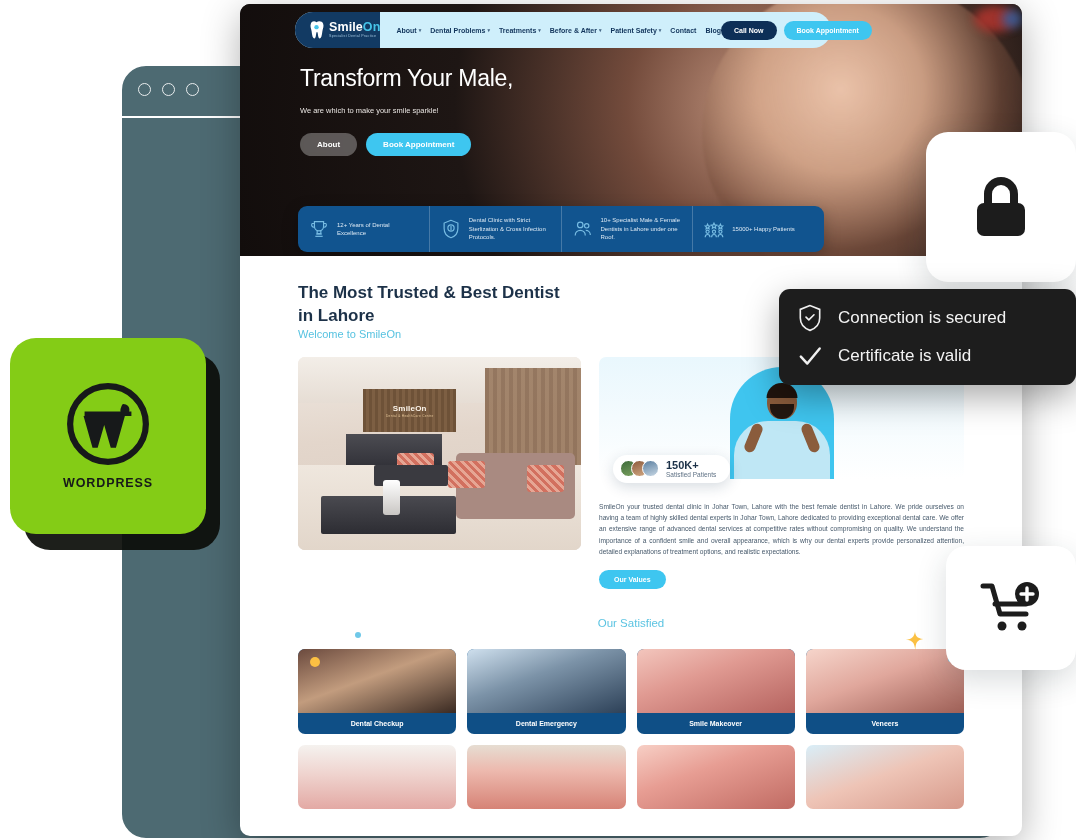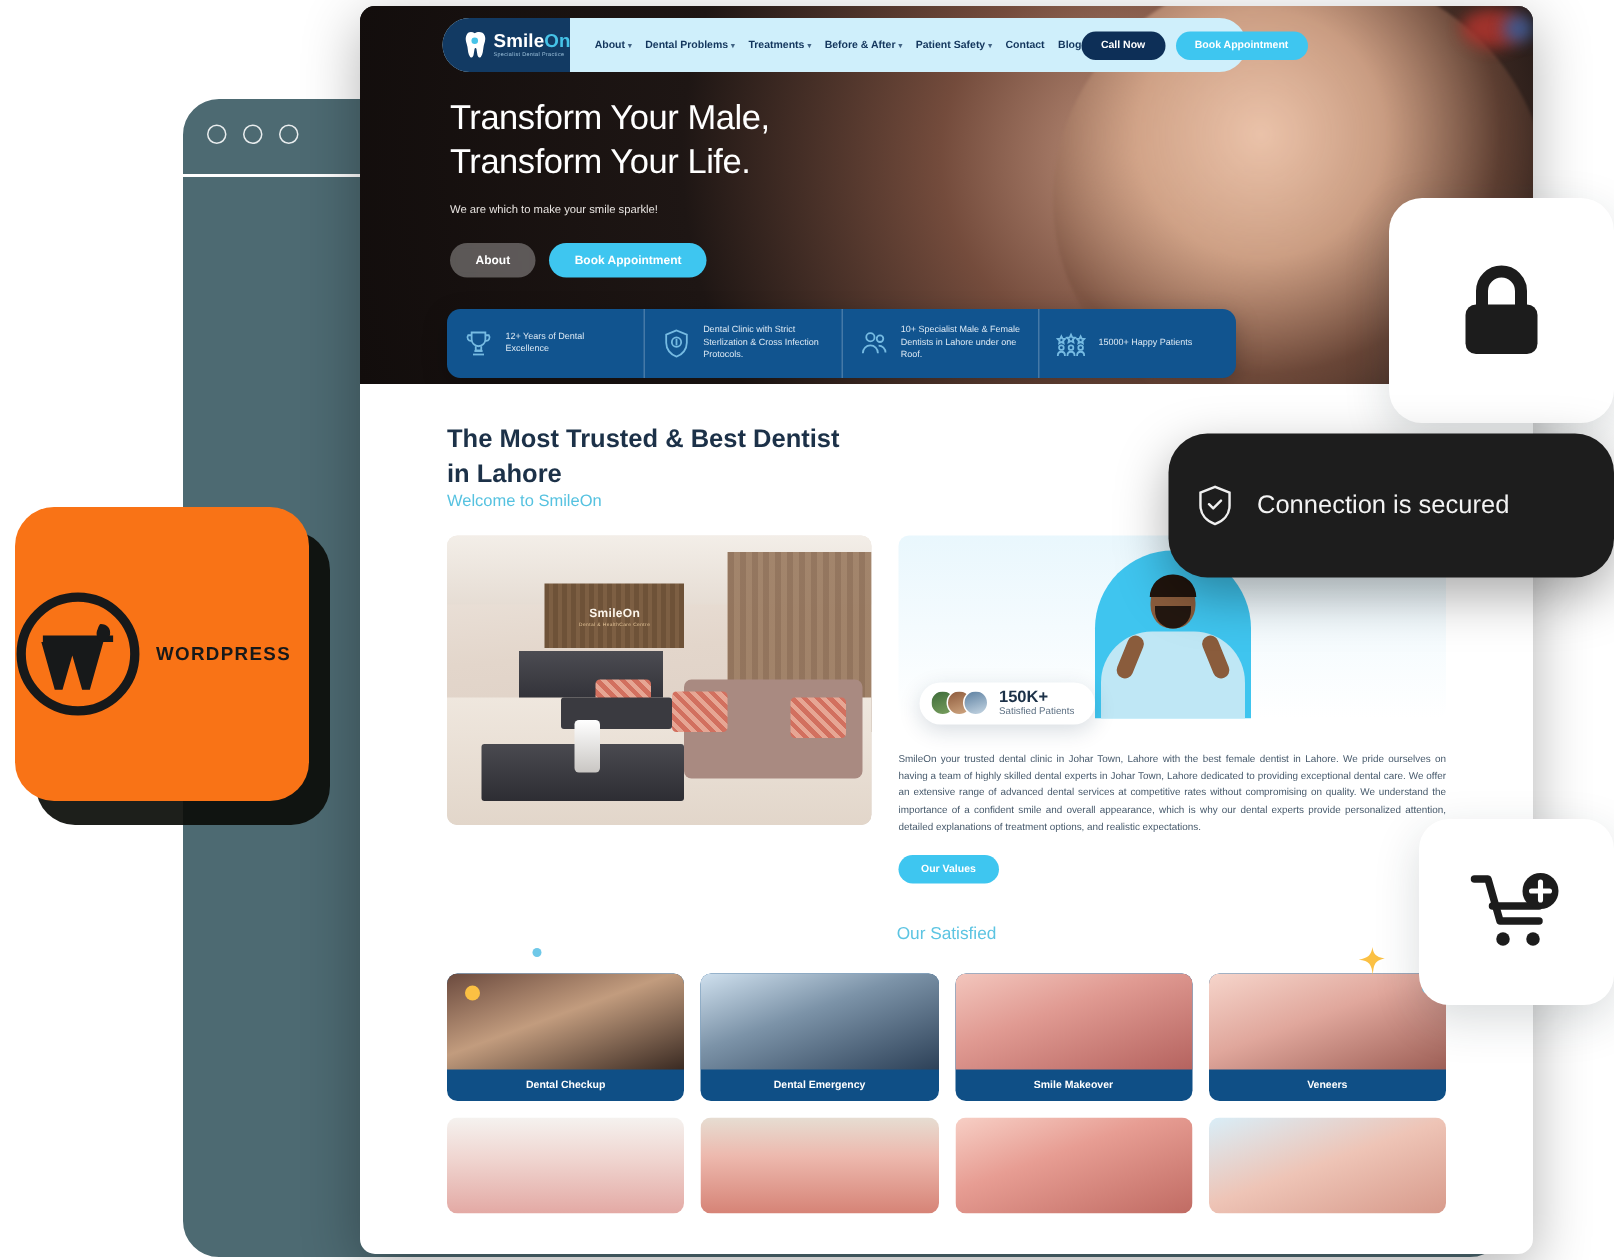--- a/index.html
+++ b/index.html
@@ -289,24 +289,24 @@
   .img-whitening { background: linear-gradient(160deg,#d9eef8 0%,#eec4b6 48%,#d79a8b 100%); }
   #services-grid-2 {
     margin-top: 11px;
     display: grid; grid-template-columns: repeat(4, 1fr); gap: 11px;
   }
 
   
   #wordpress-card {
     position: absolute; left: 10px; top: 338px;
     width: 196px; height: 196px;
-    background: #f97316;
+    background: #84cc16;
     border-radius: 26px;
-    display: flex; flex-direction: row;
-    align-items: center; justify-content: flex-start; gap: 10px;
+    display: flex; flex-direction: column;
+    align-items: center; justify-content: center; gap: 10px;
     box-shadow: 14px 16px 0 rgba(12,14,10,.93);
   }
   #wp-logo { width: 84px; height: 84px; }
   #wp-label { font-size: 12.5px; font-weight: 700; color: #17191a; letter-spacing: .9px; }
 
   #lock-card {
     position: absolute; left: 926px; top: 132px;
     width: 150px; height: 150px;
     background: #ffffff; border-radius: 22px;
     display: flex; align-items: center; justify-content: center;
@@ -319,21 +319,21 @@
     width: 130px; height: 124px;
     background: #ffffff; border-radius: 20px;
     display: flex; align-items: center; justify-content: center;
     box-shadow: 0 10px 30px rgba(30,45,55,.17);
   }
   #cart-icon { width: 62px; height: 56px; }
 
   #security-tooltip {
     position: absolute; left: 779px; top: 289px;
     width: 297px; height: 96px;
-    background: #1d1d1d; border-radius: 26px;
+    background: #1d1d1d; border-radius: 11px;
     padding: 14px 18px;
     display: flex; flex-direction: column; justify-content: center; gap: 10px;
     box-shadow: 0 12px 34px rgba(0,0,0,.34);
   }
   .tip-row { display: flex; align-items: center; gap: 15px; }
   .tip-icon { width: 26px; height: 28px; flex: none; }
   .tip-text { font-size: 17px; color: #f3f3f3; font-weight: 400; }
 </style>
 </head>
 <body>
@@ -392,21 +392,20 @@
 
       <div id="nav-actions">
         <button id="btn-call-now">Call Now</button>
         <button id="btn-book-nav">Book Appointment</button>
       </div>
     </div>
 
     <div id="hero-copy">
       <div id="hero-title">
         <div>Transform Your Male,</div>
-        <div>Transform Your Life.</div>
       </div>
       <div id="hero-sub">We are which to make your smile sparkle!</div>
       <div id="hero-buttons">
         <button id="btn-about">About</button>
         <button id="btn-book-hero">Book Appointment</button>
       </div>
     </div>
 
     <div id="stats-strip">
       <div class="stat-item">
@@ -580,13 +579,19 @@
 </div>
 
 <div id="security-tooltip">
   <div class="tip-row">
     <svg class="tip-icon" viewBox="0 0 24 26" fill="none" stroke="#f0f0f0" stroke-width="1.5">
       <path d="M12 1.5 3 5v8c0 5.5 3.7 9.6 9 11.5 5.3-1.9 9-6 9-11.5V5l-9-3.5z"></path>
       <path d="M8.3 12.2l2.6 2.6 4.8-4.8" stroke-linecap="round" stroke-linejoin="round"></path>
     </svg>
     <span class="tip-text">Connection is secured</span>
   </div>
+  <div class="tip-row">
+    <svg class="tip-icon" viewBox="0 0 24 26" fill="none" stroke="#f0f0f0" stroke-width="2.3">
+      <path d="M3.5 13.5l6 6.5L21 6" stroke-linecap="round" stroke-linejoin="round"></path>
+    </svg>
+    <span class="tip-text">Certificate is valid</span>
+  </div>
 </div>
 
 </body></html>

